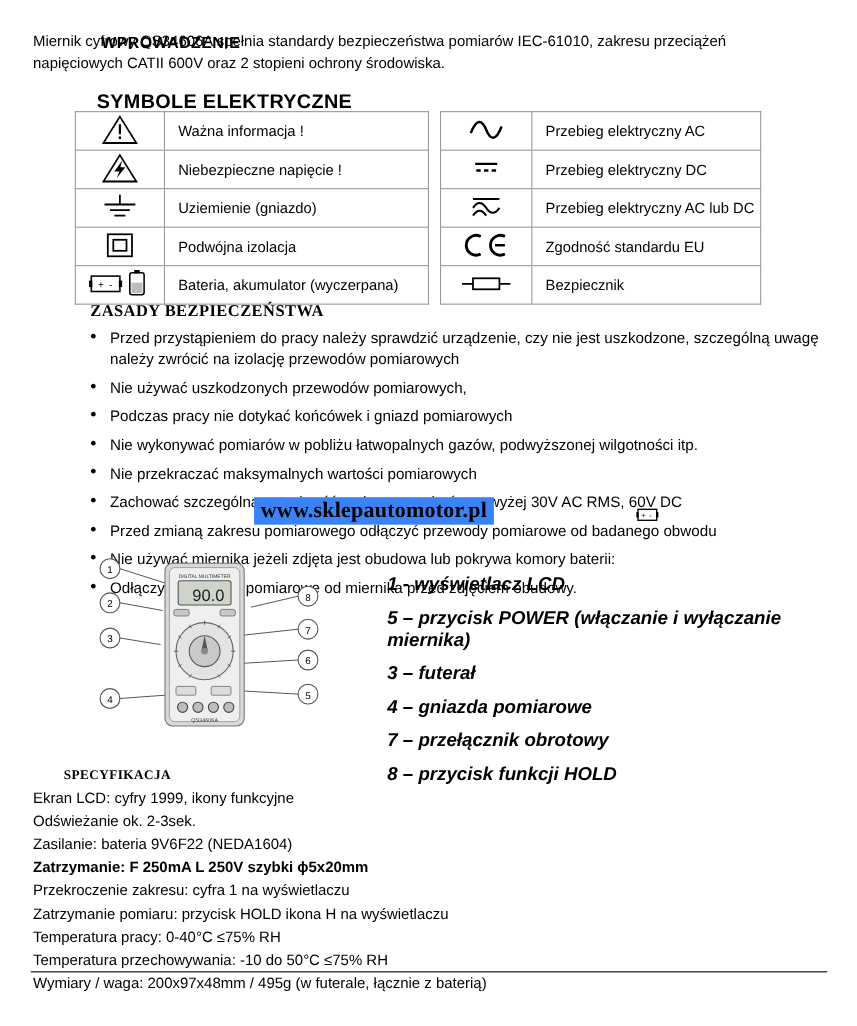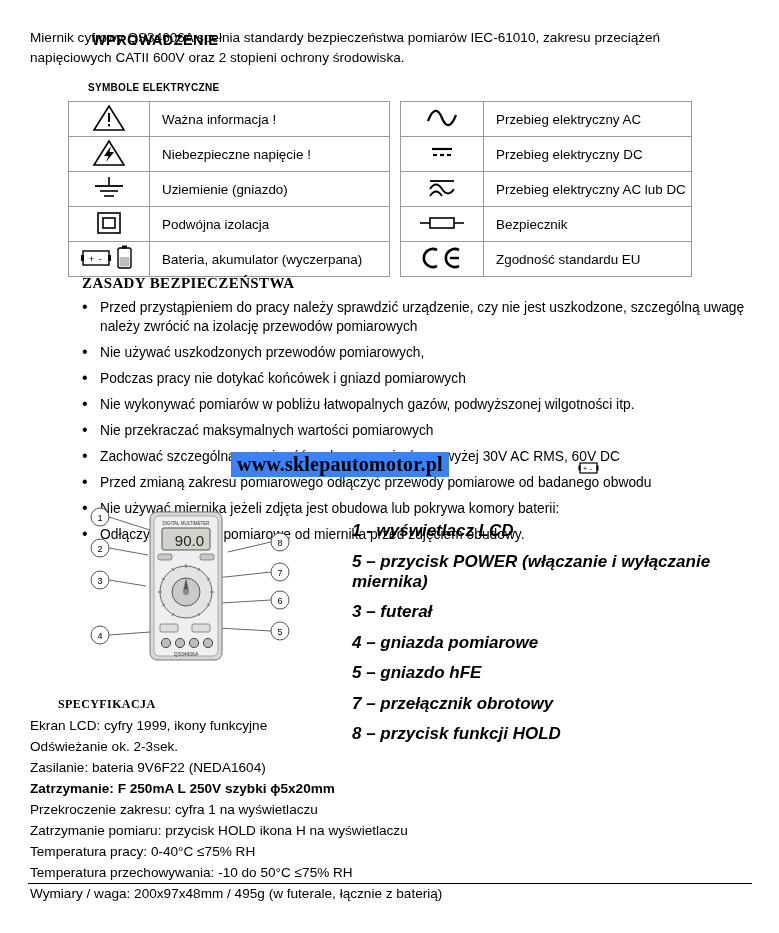--- a/index.html
+++ b/index.html
@@ -38,21 +38,21 @@
     font-family: "Liberation Sans", sans-serif;
     font-size: 13.6px;
     line-height: 20px;
   }
   .sym-title {
     position: absolute;
     left: 88px;
     top: 82px;
     font-family: "Liberation Sans", sans-serif;
     font-weight: bold;
-    font-size: 10px;
+    font-size: 18px;
     letter-spacing: 0.3px;
   }
 
   
   .sym-table {
     position: absolute;
     border-collapse: collapse;
     font-family: "Liberation Sans", sans-serif;
     font-size: 13.4px;
   }
@@ -278,37 +278,37 @@
           <line x1="8" y1="6" x2="32" y2="6" stroke="#000" stroke-width="1.8"></line>
           <path d="M8 14 C12 8, 16 8, 20 14 C24 20, 28 20, 32 14" fill="none" stroke="#000" stroke-width="1.8"></path>
           <path d="M8 21 C12 15, 16 15, 20 21" fill="none" stroke="#000" stroke-width="1.8"></path>
           <line x1="8" y1="11" x2="32" y2="11" stroke="#000" stroke-width="0"></line>
         </svg>
       </td>
       <td class="text-cell">Przebieg elektryczny AC lub DC</td>
     </tr>
     <tr>
       <td class="icon-cell">
+        <svg width="46" height="24" viewBox="0 0 46 24" aria-hidden="true">
+          <path d="M18 4 A9 9 0 1 0 18 20" fill="none" stroke="#000" stroke-width="2.6"></path>
+          <path d="M40 4 A9 9 0 1 0 40 20" fill="none" stroke="#000" stroke-width="2.6"></path>
+          <line x1="31" y1="12" x2="40" y2="12" stroke="#000" stroke-width="2.4"></line>
+        </svg>
+      </td>
+      <td class="text-cell">Zgodność standardu EU</td>
+    </tr>
+    <tr>
+      <td class="icon-cell">
         <svg width="48" height="22" viewBox="0 0 48 22" aria-hidden="true">
           <rect x="12" y="6" width="24" height="10" fill="none" stroke="#000" stroke-width="1.6"></rect>
           <line x1="2" y1="11" x2="12" y2="11" stroke="#000" stroke-width="1.6"></line>
           <line x1="36" y1="11" x2="46" y2="11" stroke="#000" stroke-width="1.6"></line>
         </svg>
       </td>
       <td class="text-cell">Bezpiecznik</td>
-    </tr>
-    <tr>
-      <td class="icon-cell">
-        <svg width="46" height="24" viewBox="0 0 46 24" aria-hidden="true">
-          <path d="M18 4 A9 9 0 1 0 18 20" fill="none" stroke="#000" stroke-width="2.6"></path>
-          <path d="M40 4 A9 9 0 1 0 40 20" fill="none" stroke="#000" stroke-width="2.6"></path>
-          <line x1="31" y1="12" x2="40" y2="12" stroke="#000" stroke-width="2.4"></line>
-        </svg>
-      </td>
-      <td class="text-cell">Zgodność standardu EU</td>
     </tr>
   </tbody>
     </table>
 
   <div class="safety-title">ZASADY BEZPIECZEŃSTWA</div>
   <ul class="bullets">
     <li>Przed przystąpieniem do pracy należy sprawdzić urządzenie, czy nie jest uszkodzone, szczególną uwagę należy zwrócić na izolację przewodów pomiarowych</li>
     <li>Nie używać uszkodzonych przewodów pomiarowych,</li>
     <li>Podczas pracy nie dotykać końcówek i gniazd pomiarowych</li>
     <li>Nie wykonywać pomiarów w pobliżu łatwopalnych gazów, podwyższonej wilgotności itp.</li>
@@ -397,21 +397,20 @@
       <circle cx="120" cy="143" r="4.6" fill="#bdbdbd" stroke="#444" stroke-width="1"></circle>
       <text x="98" y="156" font-size="5" text-anchor="middle" font-family="Liberation Sans, sans-serif" fill="#333">QS34606A</text>
     </svg>
   </div>
 
   <div class="legend">
     <div>1 - wyświetlacz LCD</div>
     <div>5 – przycisk POWER (włączanie i wyłączanie miernika)</div>
     <div>3 – futerał</div>
     <div>4 – gniazda pomiarowe</div>
-    <div>5 – gniazdo hFE</div>
     <div>7 – przełącznik obrotowy</div>
     <div>8 – przycisk funkcji HOLD</div>
   </div>
 
   <div class="spec-title">SPECYFIKACJA</div>
   <div class="spec-list">
     <div>Ekran LCD: cyfry 1999, ikony funkcyjne</div>
     <div>Odświeżanie ok. 2-3sek.</div>
     <div>Zasilanie: bateria 9V6F22 (NEDA1604)</div>
     <div class="bold">Zatrzymanie: F 250mA L 250V szybki ɸ5x20mm</div>

